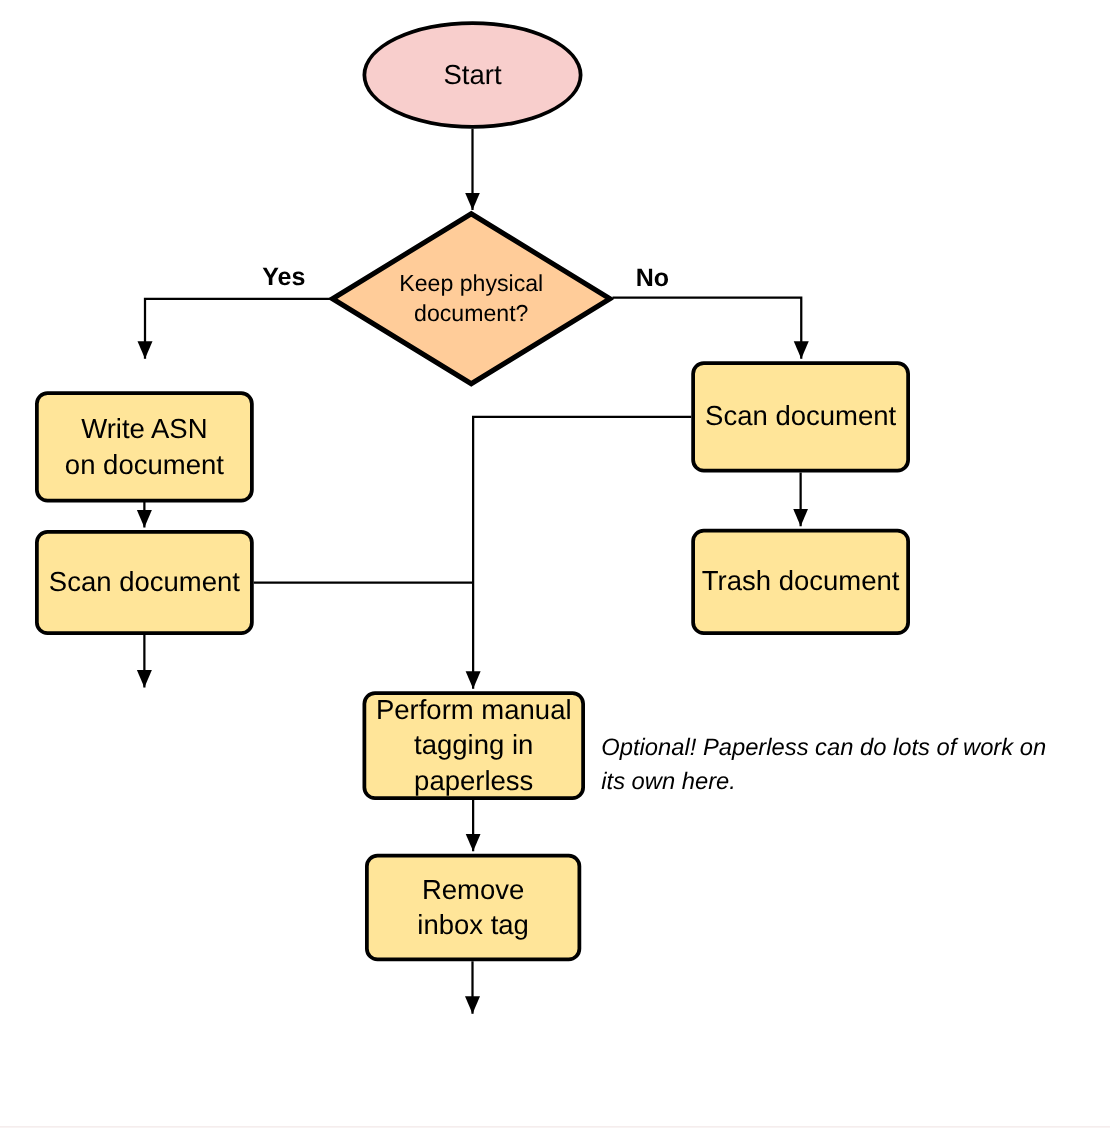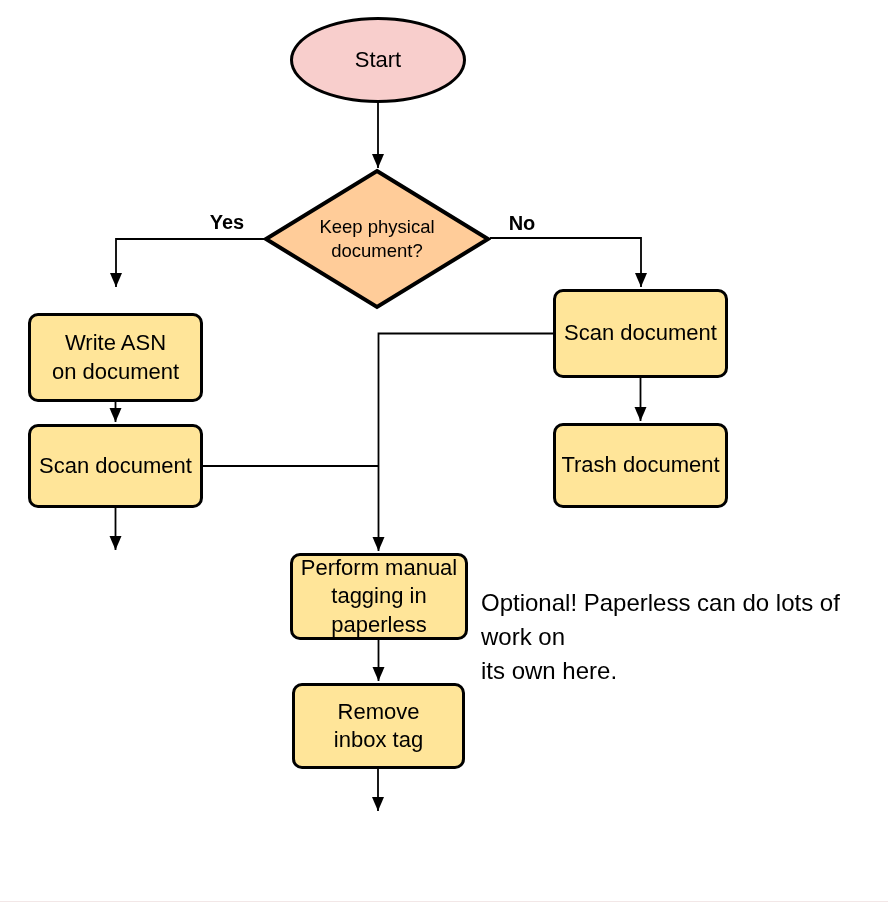--- a/index.html
+++ b/index.html
@@ -68,21 +68,22 @@
     font-size: 20px;
     text-align: center;
     width: 60px;
     font-weight: bold;
   }
   .annotation {
     position: absolute;
     left: 481px;
     top: 586px;
     width: 404px;
-    font-size: 24px;
+    font-size: 19px;
+    font-style: italic;
     line-height: 1.42;
     white-space: pre-line;
   }
   .bottom-border {
     position: absolute;
     left: 0;
     top: 901px;
     width: 888px;
     height: 1px;
     background: #f2e7e7;

